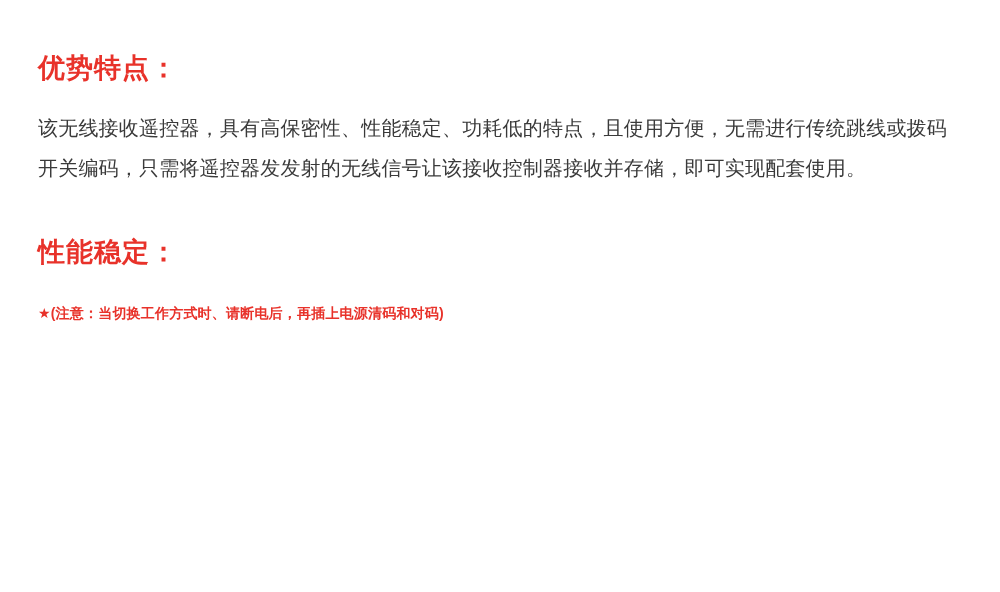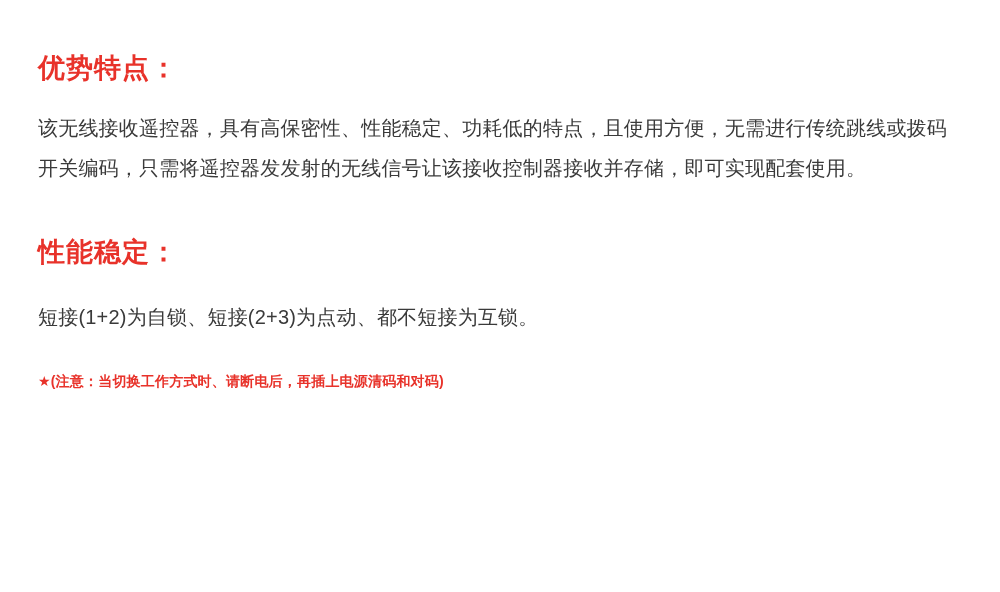--- a/index.html
+++ b/index.html
@@ -66,18 +66,17 @@
 <body>
 
 <div class="page">
 
   <h2 class="section-heading">优势特点：</h2>
 
   <p class="body-text block-1">该无线接收遥控器，具有高保密性、性能稳定、功耗低的特点，且使用方便，无需进行传统跳线或拨码开关编码，只需将遥控器发发射的无线信号让该接收控制器接收并存储，即可实现配套使用。</p>
 
   <h2 class="section-heading heading-2">性能稳定：</h2>
 
-  <p class="body-text block-2">短接(1+2)为自锁、短接(2+3)为点动、都不短接为互锁。</p>
 
 
   <p class="note">★(注意：当切换工作方式时、请断电后，再插上电源清码和对码)</p>
 
 </div>
 
 </body></html>

